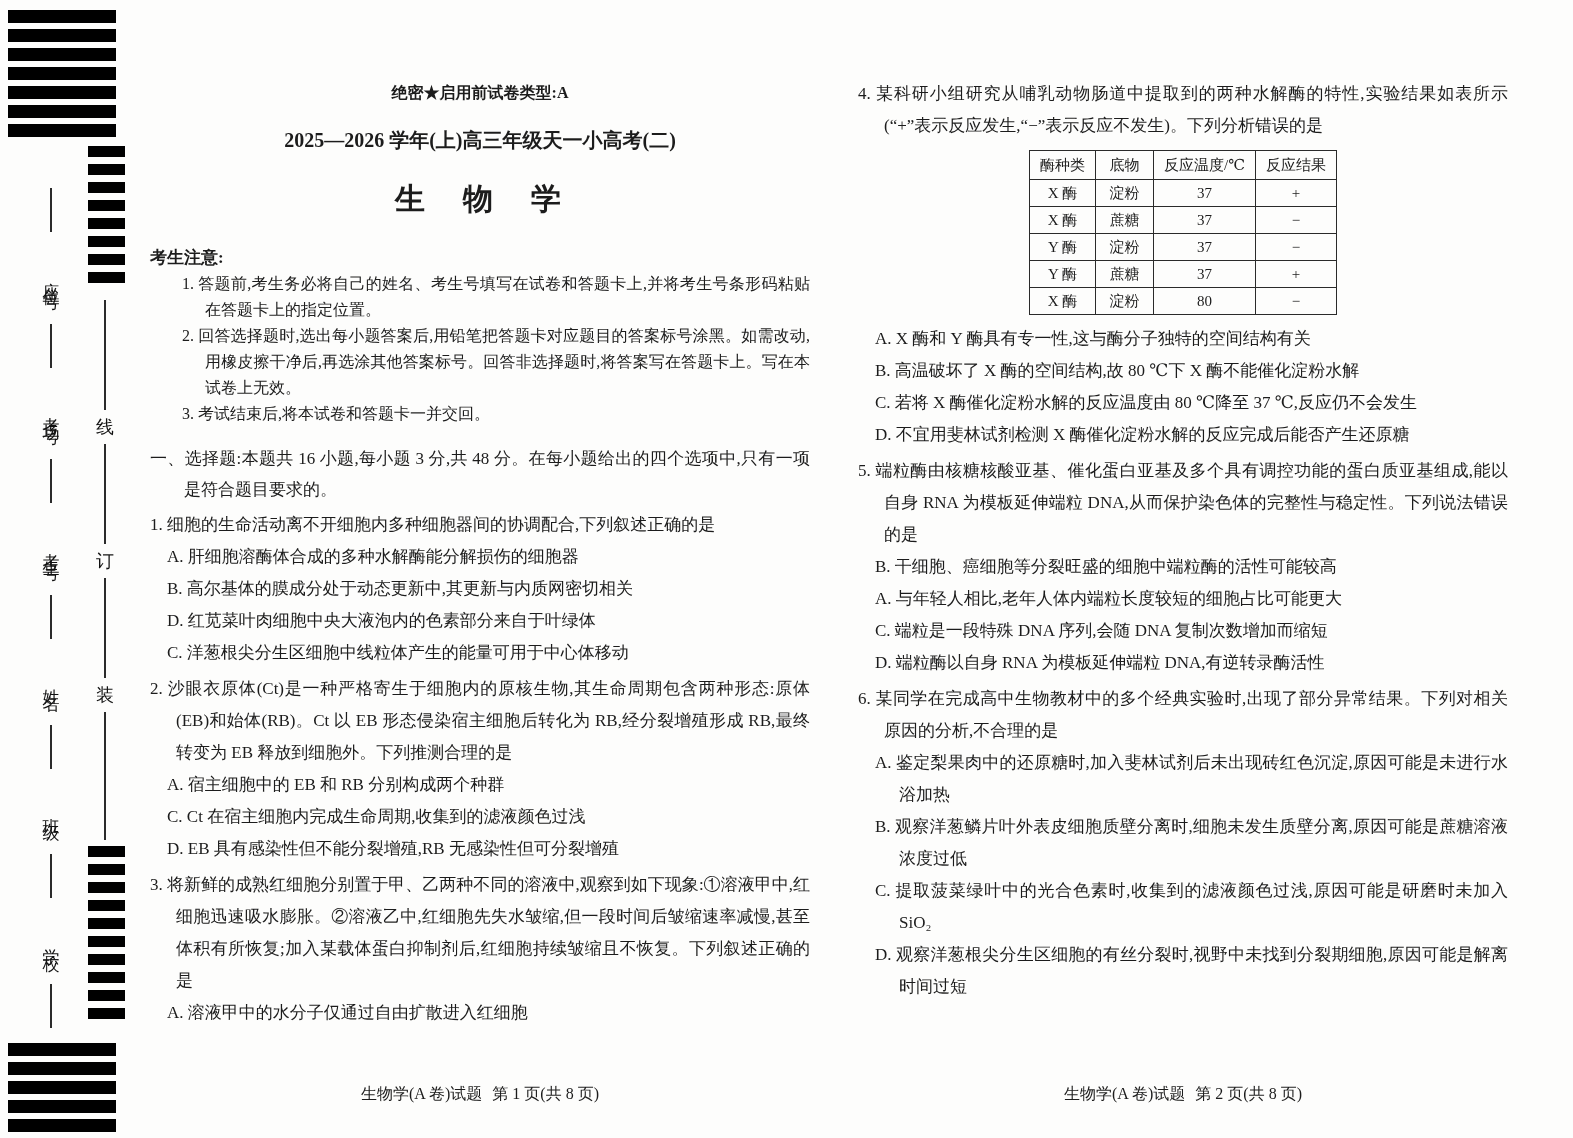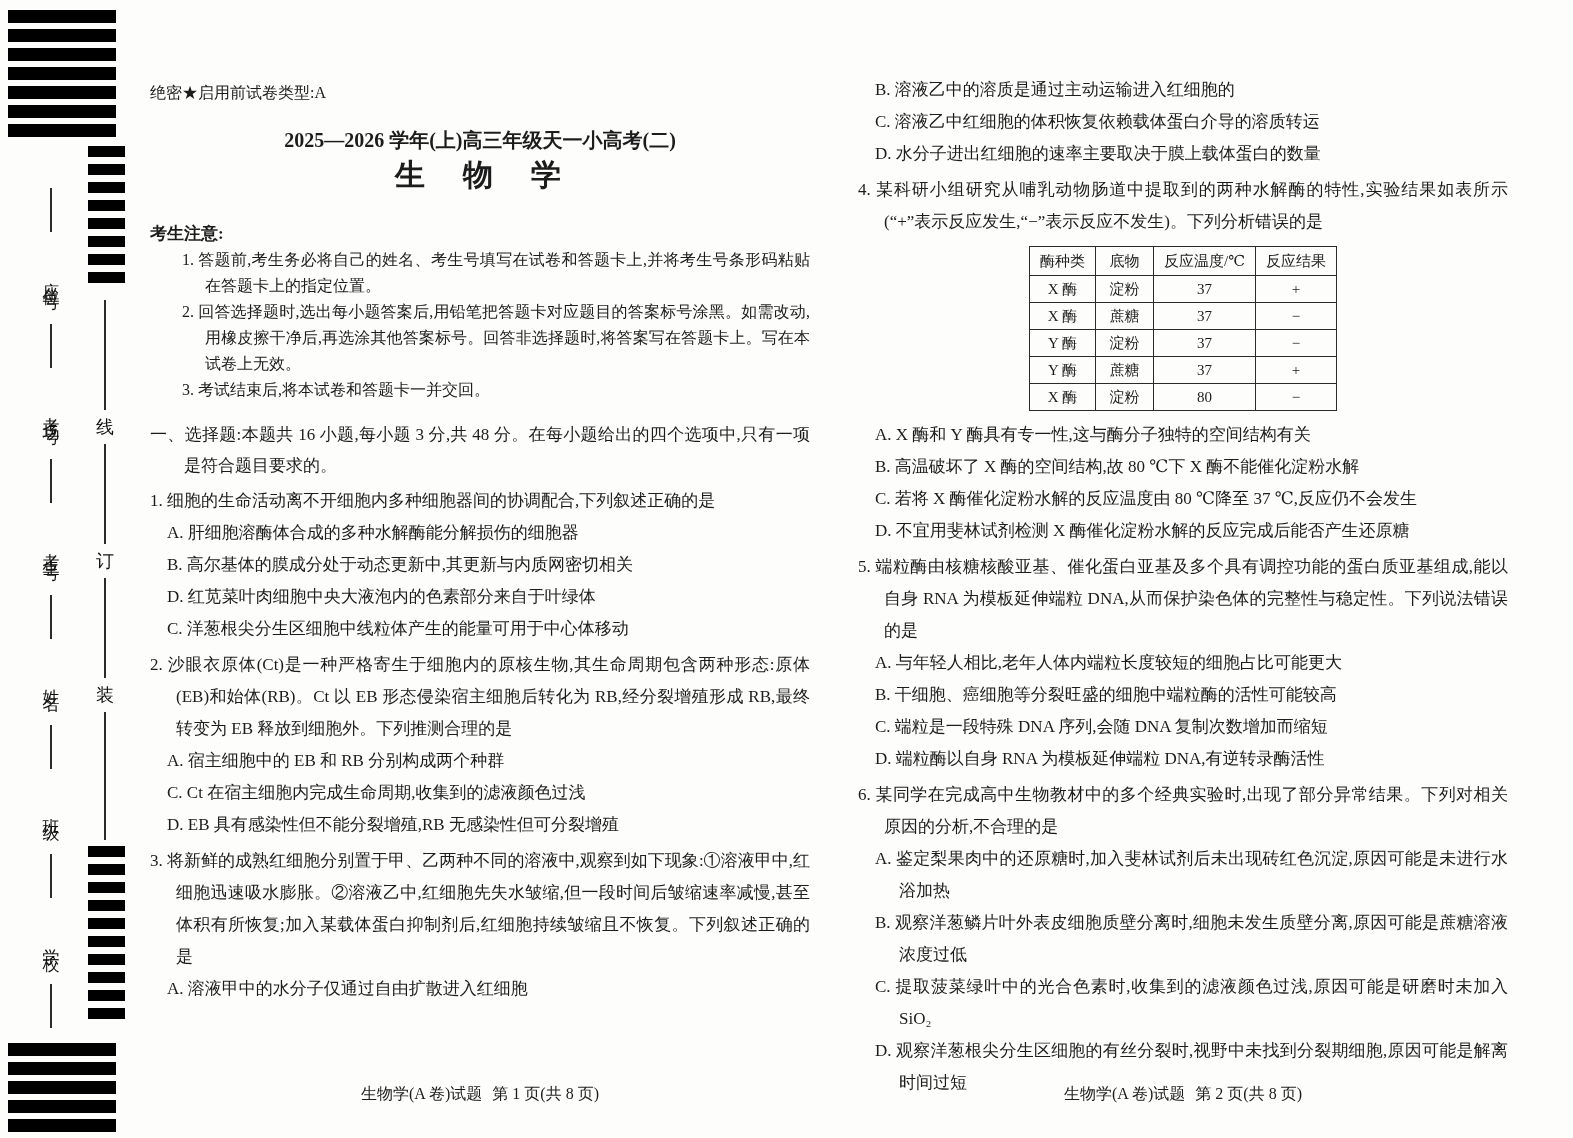--- a/index.html
+++ b/index.html
@@ -29,23 +29,23 @@
   .fields { position:absolute; left:30px; top:188px; width:42px; height:840px;
             display:flex; flex-direction:column; align-items:center; justify-content:space-between; }
   .vblank { width:0; height:44px; border-left:2px solid #2b2b2b; }
   .vlabel { writing-mode:vertical-lr; text-orientation:upright; font-size:17px; letter-spacing:6px; color:#111; }
 
   
   .page { position:absolute; top:0; font-size:17px; line-height:32px; text-align:justify; }
   #page1 { left:150px; width:660px; }
   #page2 { left:858px; width:650px; padding-top:74px; }
 
-  .p-header { display:flex; justify-content:flex-start; margin-top:82px; font-weight:normal; font-size:16px; line-height:22px; }
+  .p-header { display:flex; justify-content:center; margin-top:82px; font-weight:bold; font-size:16px; line-height:22px; }
   .exam-title { text-align:center; margin-top:21px; font-size:20px; font-weight:bold; line-height:30px; }
-  .subject { text-align:center; font-size:30px; font-weight:bold; line-height:40px; letter-spacing:4px; }
+  .subject { text-align:center; margin-top:24px; font-size:30px; font-weight:bold; line-height:40px; letter-spacing:4px; }
   .notice-title { margin-top:26px; font-weight:bold; font-size:17px; line-height:26px; }
   .notices { font-size:16px; line-height:26px; }
   .notices .notice { margin-left:32px; padding-left:23px; text-indent:-23px; }
   .section { margin-top:16px; font-weight:normal; line-height:31px; padding-left:34px; text-indent:-34px; }
 
   .question { margin-top:4px; }
   .stem { padding-left:26px; text-indent:-26px; }
   .opts .opt { margin-left:17px; padding-left:24px; text-indent:-24px; }
 
   .table-wrap { display:flex; justify-content:center; margin:8px 0; }
@@ -172,25 +172,20 @@
         </div>
     </div>
 
     <div class="footer">
       <span>生物学(A 卷)试题</span>
       <span>第 1 页(共 8 页)</span>
     </div>
   </div>
 
   <div class="page" id="page2">
-    <div class="opts">
-        <div class="opt">B. 溶液乙中的溶质是通过主动运输进入红细胞的</div>
-        <div class="opt">C. 溶液乙中红细胞的体积恢复依赖载体蛋白介导的溶质转运</div>
-        <div class="opt">D. 水分子进出红细胞的速率主要取决于膜上载体蛋白的数量</div>
-      </div>
 
     <div class="question">
       <div class="stem">4. 某科研小组研究从哺乳动物肠道中提取到的两种水解酶的特性,实验结果如表所示(“+”表示反应发生,“−”表示反应不发生)。下列分析错误的是</div>
       <div class="table-wrap">
         <table class="enzyme">
           <thead>
             <tr>
               <th>酶种类</th>
               <th>底物</th>
               <th>反应温度/℃</th>
@@ -235,22 +230,22 @@
           <div class="opt">A. X 酶和 Y 酶具有专一性,这与酶分子独特的空间结构有关</div>
           <div class="opt">B. 高温破坏了 X 酶的空间结构,故 80 ℃下 X 酶不能催化淀粉水解</div>
           <div class="opt">C. 若将 X 酶催化淀粉水解的反应温度由 80 ℃降至 37 ℃,反应仍不会发生</div>
           <div class="opt">D. 不宜用斐林试剂检测 X 酶催化淀粉水解的反应完成后能否产生还原糖</div>
         </div>
     </div>
 
     <div class="question">
       <div class="stem">5. 端粒酶由核糖核酸亚基、催化蛋白亚基及多个具有调控功能的蛋白质亚基组成,能以自身 RNA 为模板延伸端粒 DNA,从而保护染色体的完整性与稳定性。下列说法错误的是</div>
       <div class="opts">
+          <div class="opt">B. 干细胞、癌细胞等分裂旺盛的细胞中端粒酶的活性可能较高</div>
           <div class="opt">A. 与年轻人相比,老年人体内端粒长度较短的细胞占比可能更大</div>
-          <div class="opt">B. 干细胞、癌细胞等分裂旺盛的细胞中端粒酶的活性可能较高</div>
           <div class="opt">C. 端粒是一段特殊 DNA 序列,会随 DNA 复制次数增加而缩短</div>
           <div class="opt">D. 端粒酶以自身 RNA 为模板延伸端粒 DNA,有逆转录酶活性</div>
         </div>
     </div>
 
     <div class="question">
       <div class="stem">6. 某同学在完成高中生物教材中的多个经典实验时,出现了部分异常结果。下列对相关原因的分析,不合理的是</div>
       <div class="opts">
           <div class="opt">A. 鉴定梨果肉中的还原糖时,加入斐林试剂后未出现砖红色沉淀,原因可能是未进行水浴加热</div>
           <div class="opt">B. 观察洋葱鳞片叶外表皮细胞质壁分离时,细胞未发生质壁分离,原因可能是蔗糖溶液浓度过低</div>

